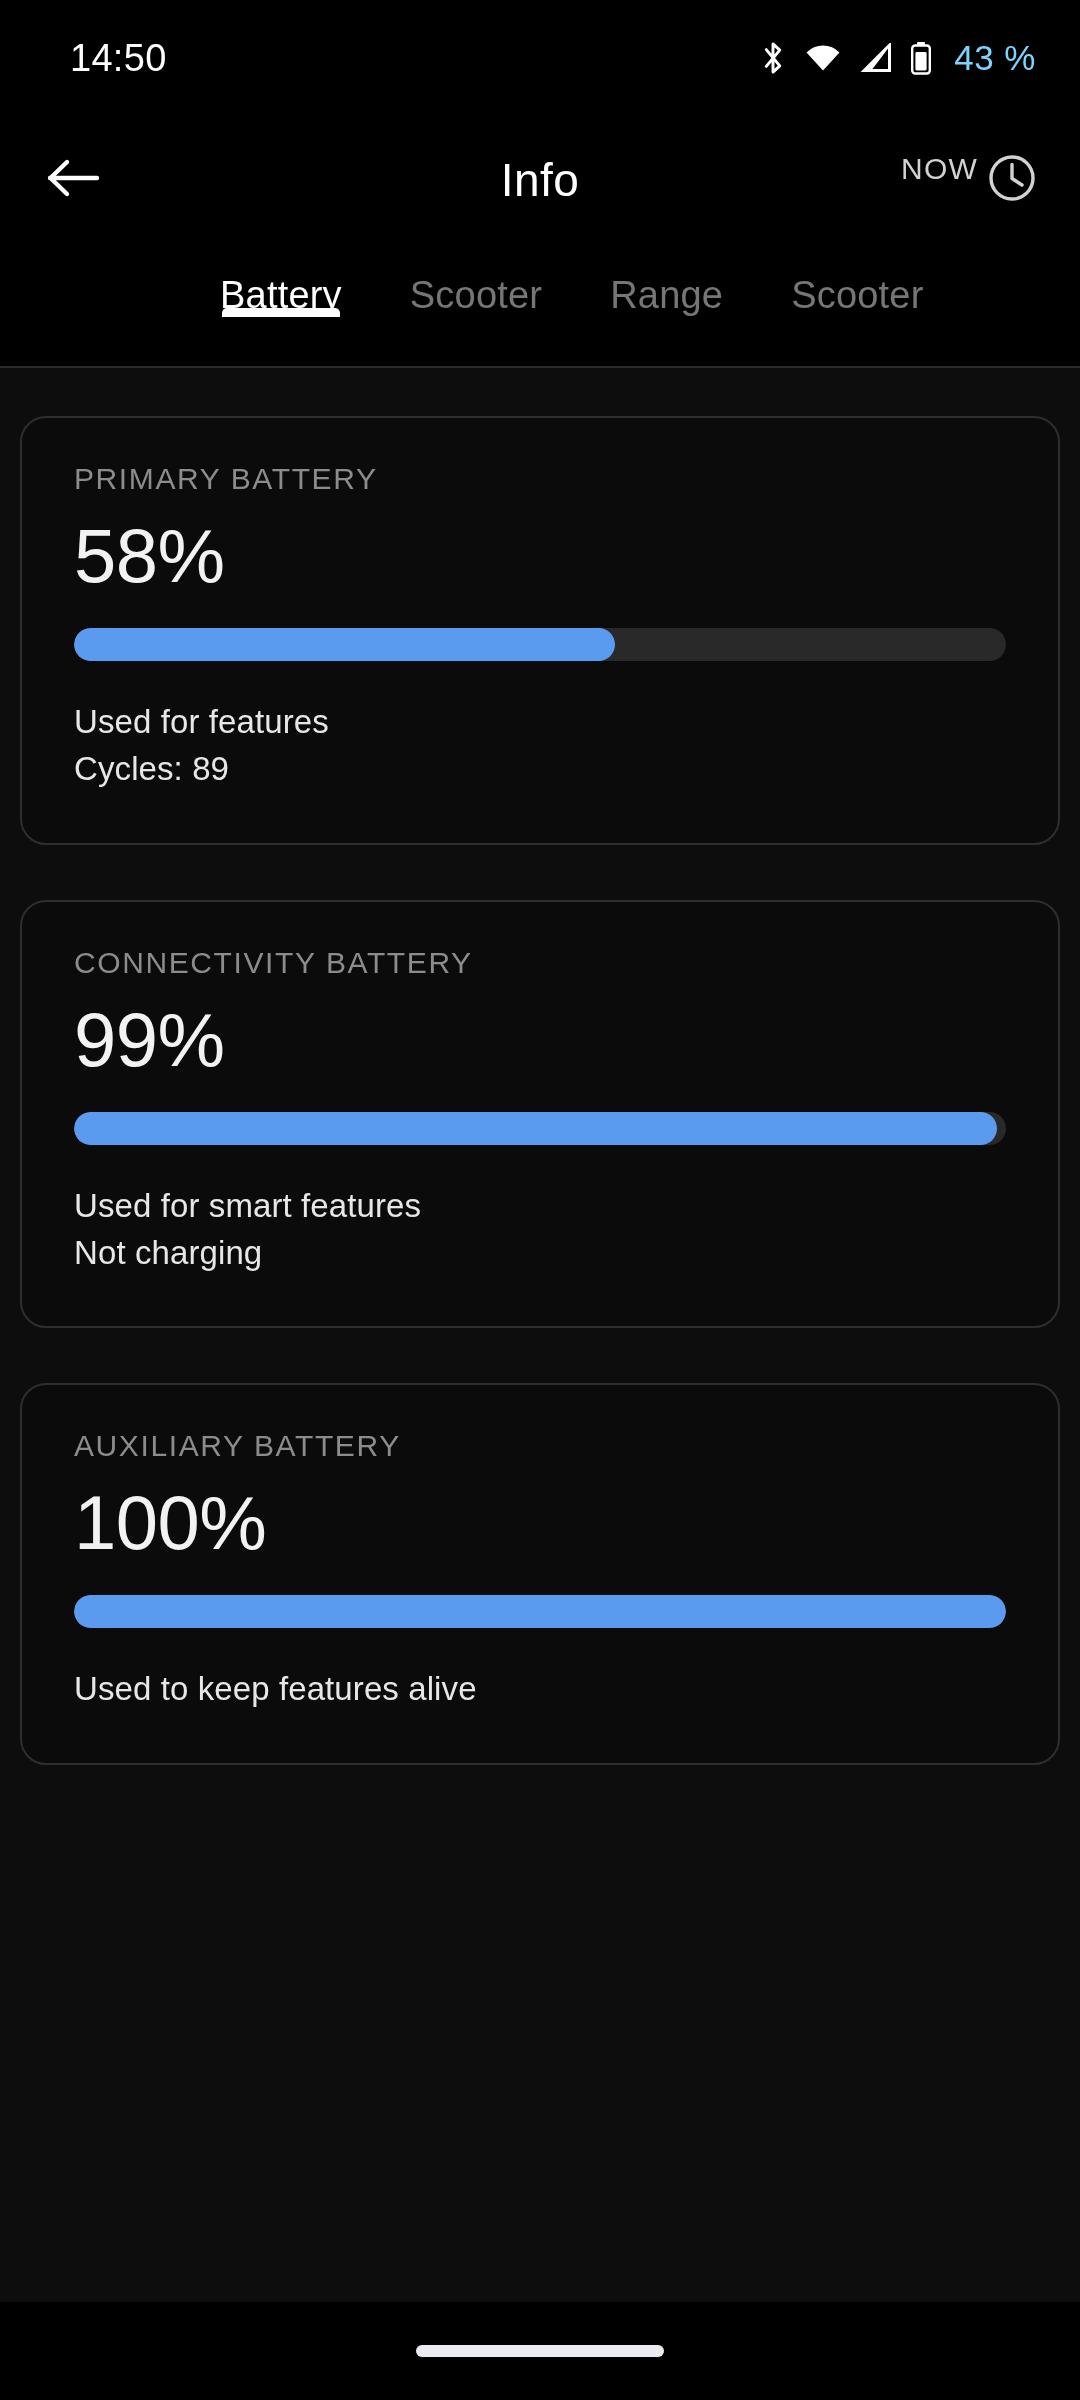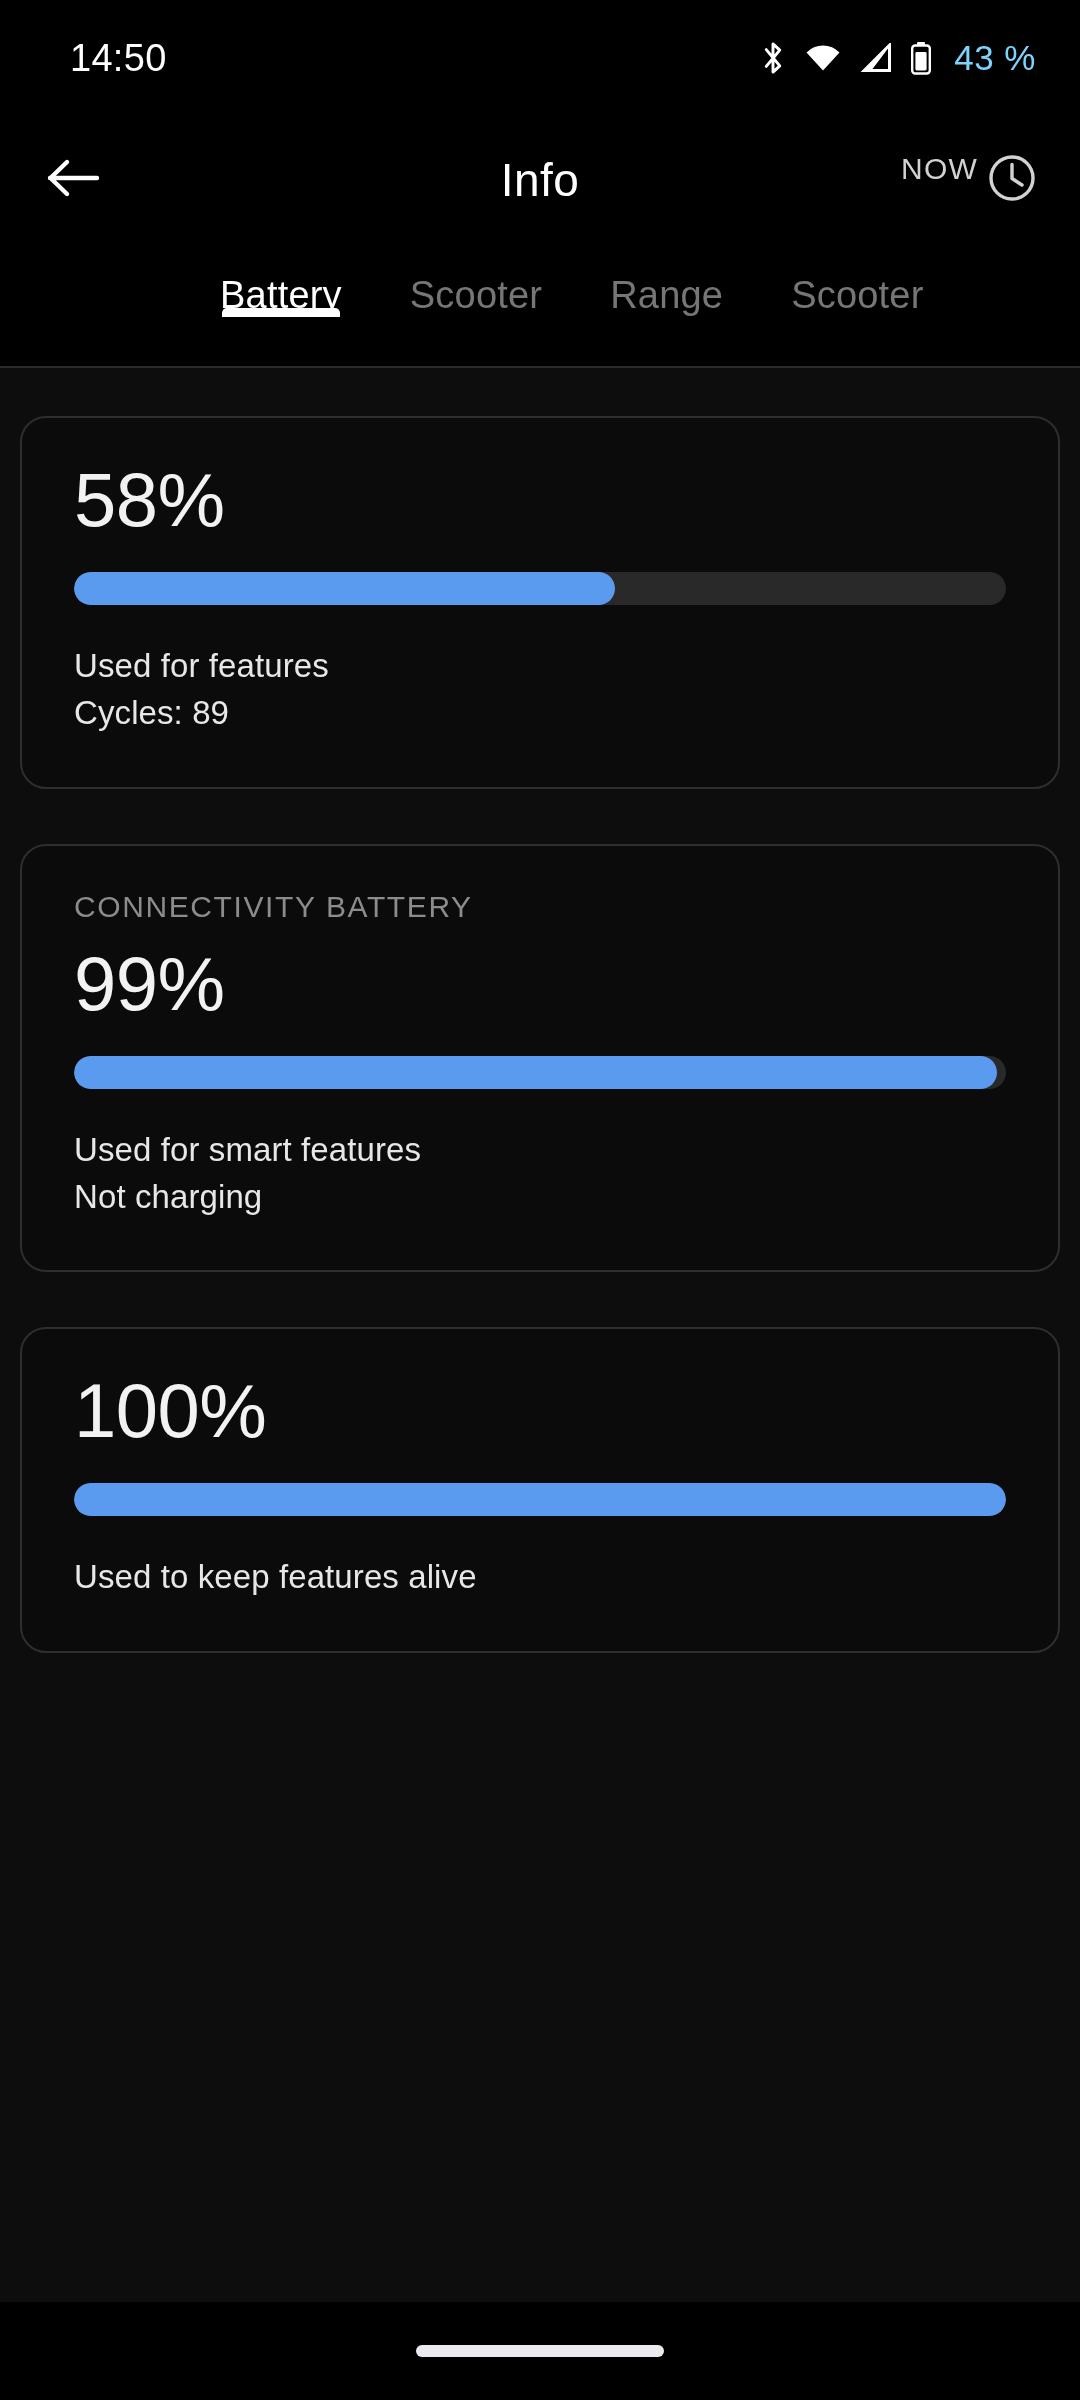--- a/index.html
+++ b/index.html
@@ -271,39 +271,41 @@
         <span>Scooter</span>
         
       </div>
     </div>
     <div class="tabs-divider"></div>
   </div>
 
   <div class="content">
 
     <div class="card">
+      <div class="card-label">PRIMARY BATTERY</div>
       <div class="card-percent">58%</div>
       <div class="bar-track">
         <div class="bar-fill" style="width: 58%;"></div>
       </div>
       <div class="card-note">Used for features</div>
       <div class="card-note">Cycles: 89</div>
     </div>
 
     <div class="card">
       <div class="card-label">CONNECTIVITY BATTERY</div>
       <div class="card-percent">99%</div>
       <div class="bar-track">
         <div class="bar-fill" style="width: 99%;"></div>
       </div>
       <div class="card-note">Used for smart features</div>
       <div class="card-note">Not charging</div>
     </div>
 
     <div class="card">
+      <div class="card-label">AUXILIARY BATTERY</div>
       <div class="card-percent">100%</div>
       <div class="bar-track">
         <div class="bar-fill" style="width: 100%;"></div>
       </div>
       <div class="card-note">Used to keep features alive</div>
     </div>
 
   </div>
 
   <div class="gesture-area">

